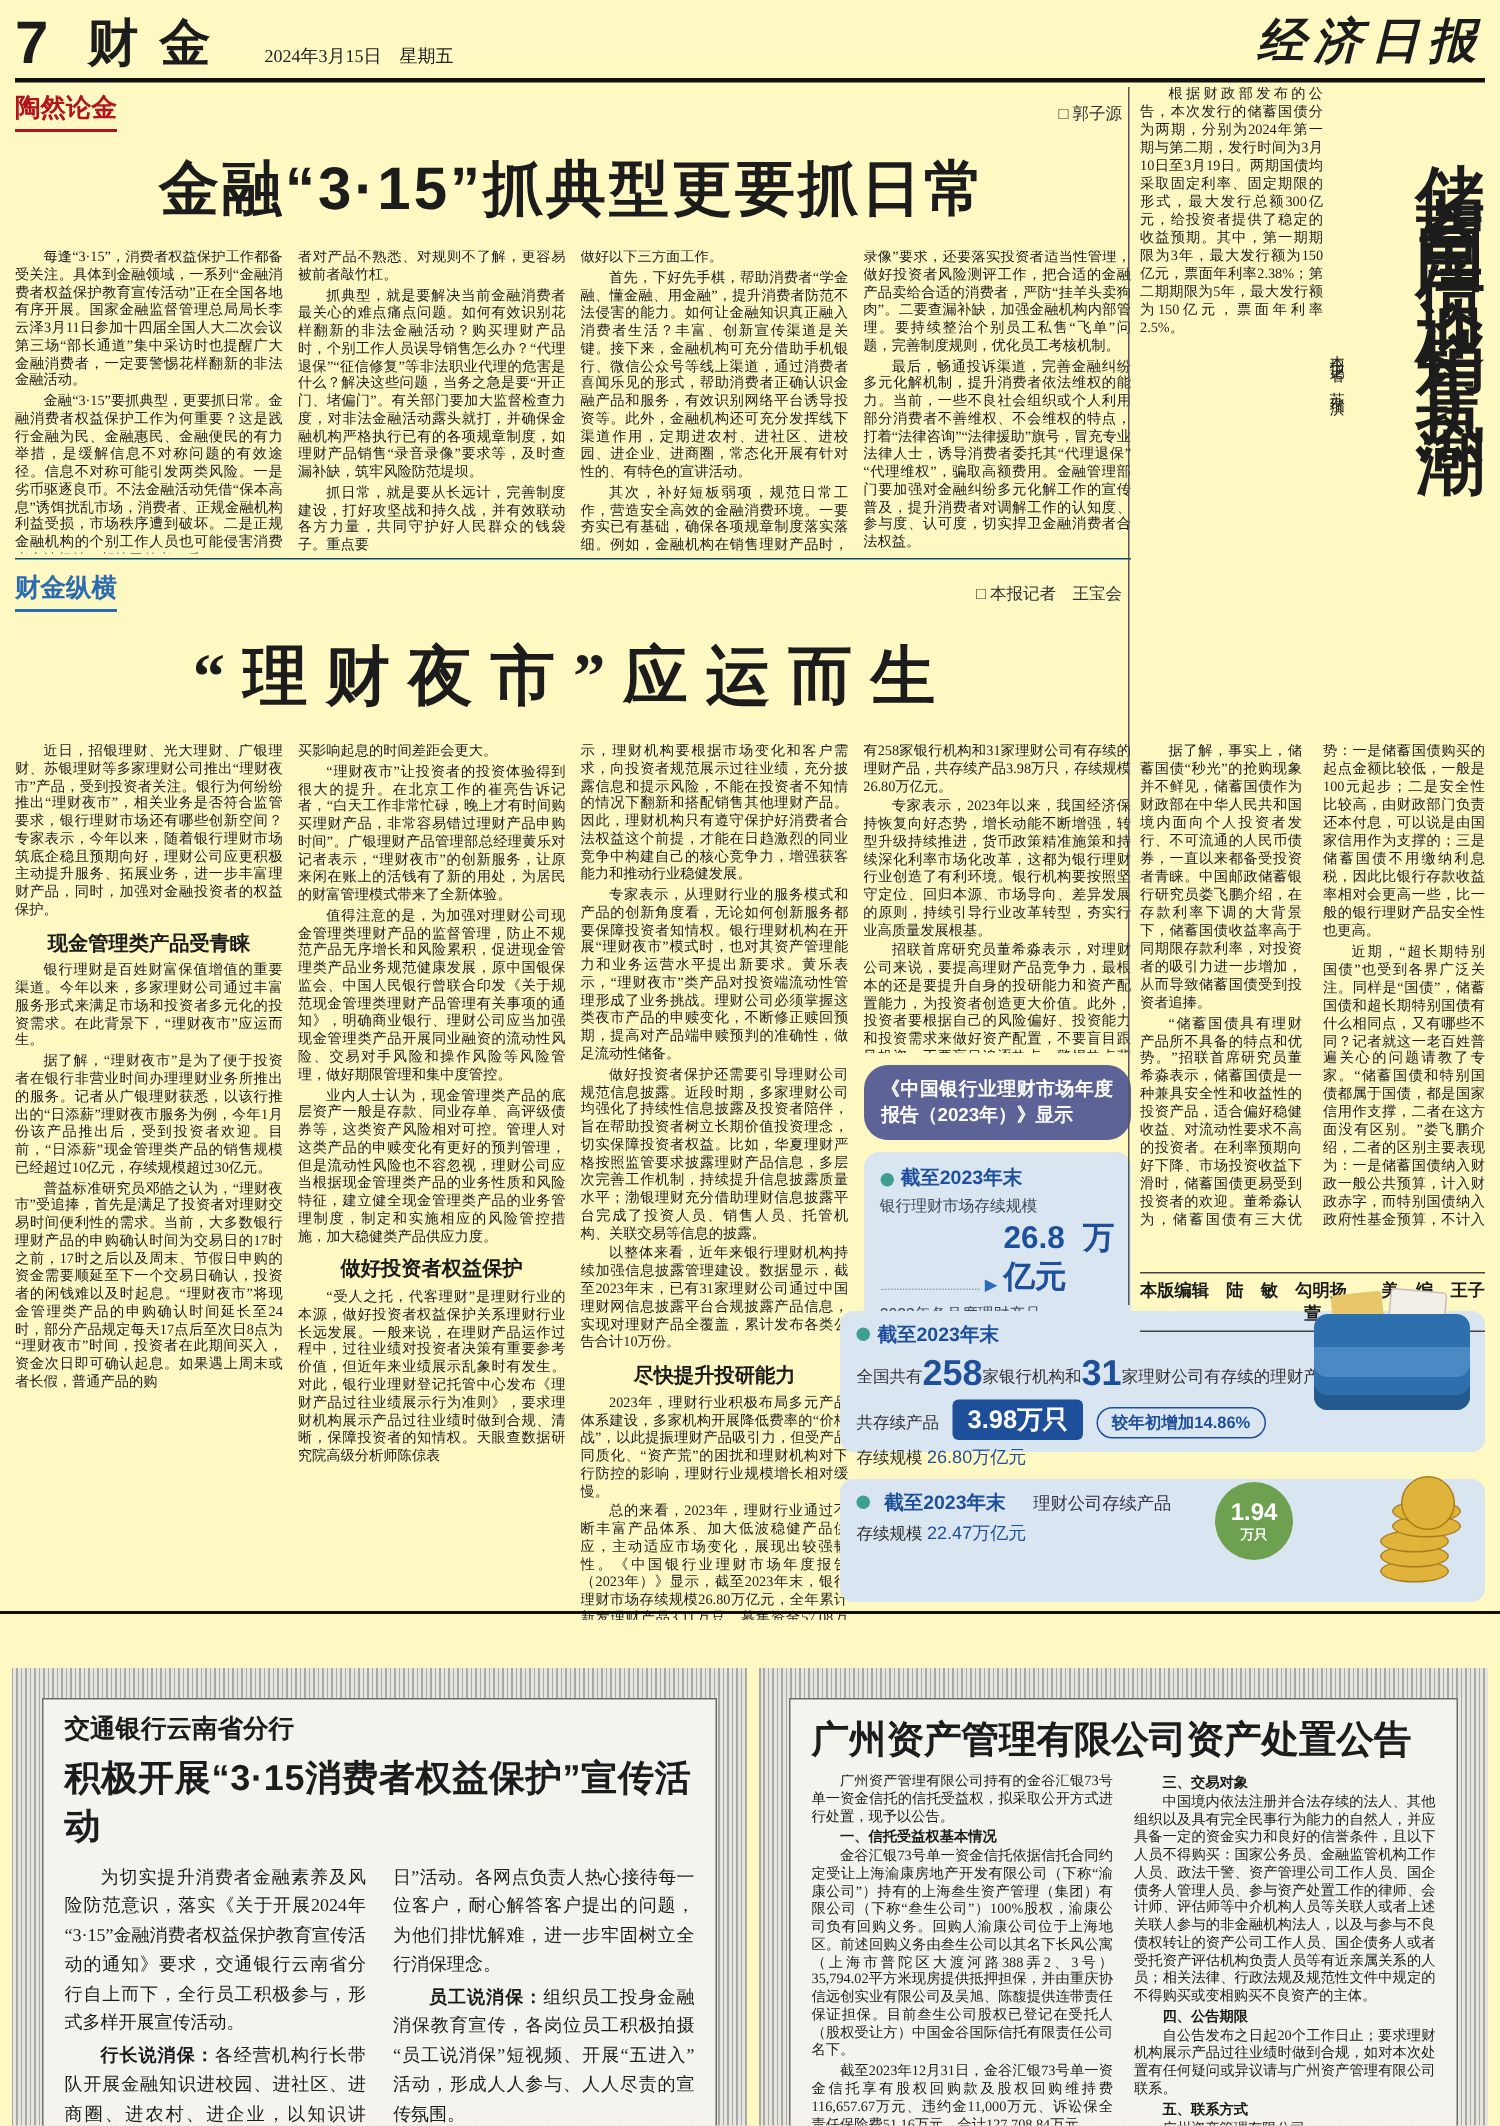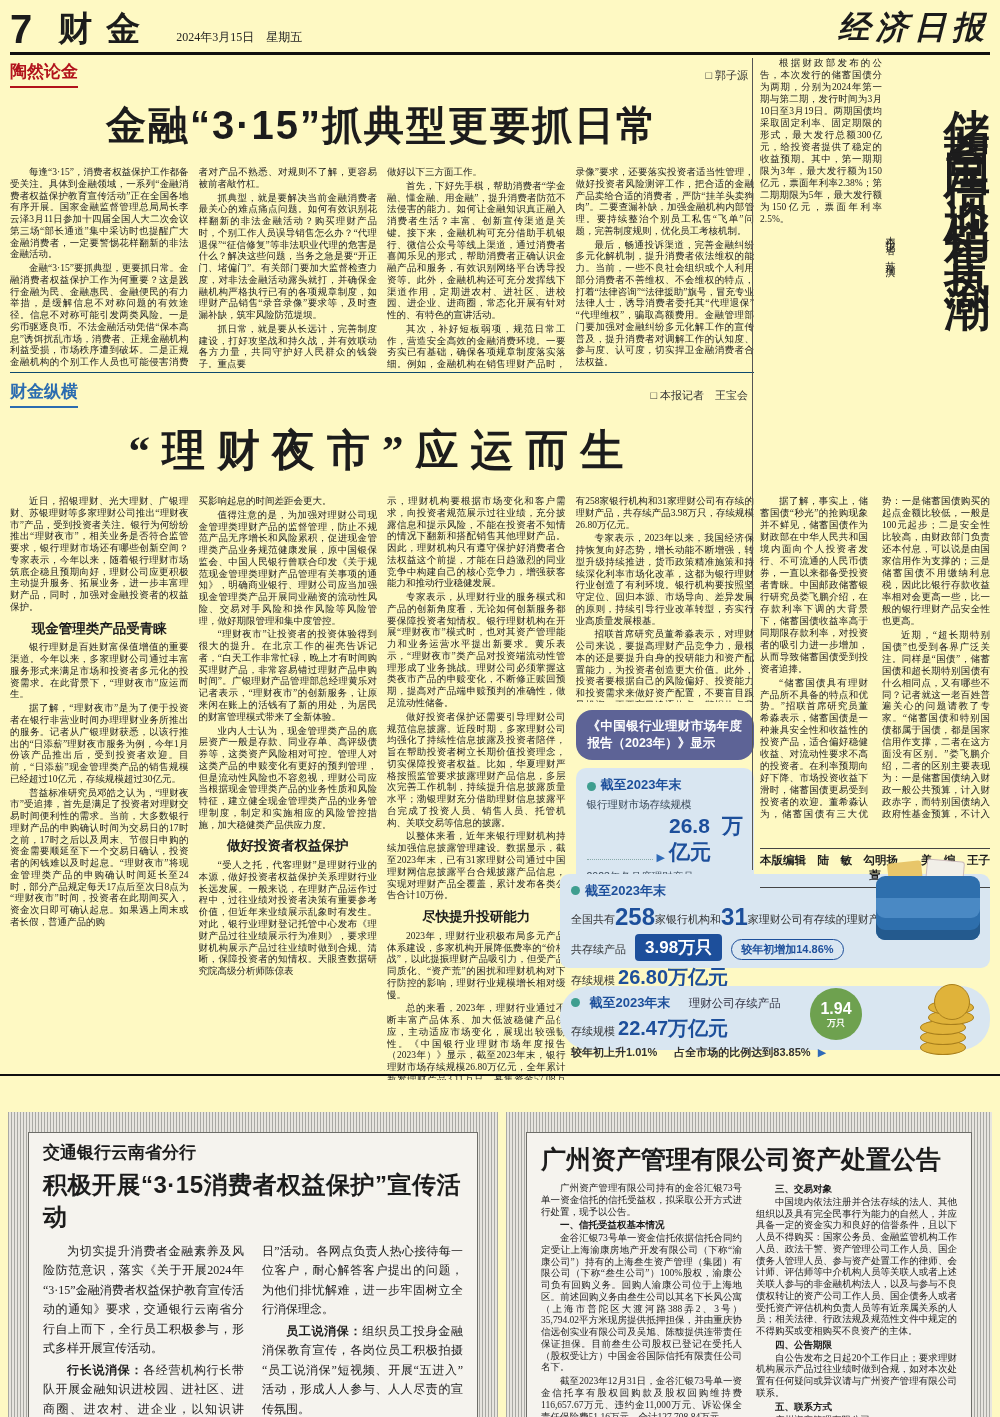--- a/index.html
+++ b/index.html
@@ -42,26 +42,26 @@
   .ig-card{margin-top:8px;background:#d9e6f1;border-radius:10px;padding:9px 11px;font-family:"Liberation Sans","DejaVu Sans",sans-serif;}
   .ig-asof{color:#1d4f9b;font-weight:bold;font-size:13px;}
   .dot{display:inline-block;width:9px;height:9px;border-radius:50%;background:#3f9e8f;margin-right:5px;vertical-align:middle;}
   .ig-line{font-size:10.5px;color:#3a4a5a;margin-top:5px;}
   .leader-row{display:flex;align-items:flex-end;margin-top:2px;}
   .leader{flex:0 0 66px;border-bottom:1.5px dotted #8aa;margin-bottom:5px;}
   .tri{color:#2f6ab8;font-size:11px;margin:0 4px;}
   .bignum{color:#1d4f9b;font-weight:bold;font-size:21px;font-family:"Liberation Sans","DejaVu Sans",sans-serif;}
   .band{position:absolute;left:560px;width:430px;background:#d9e6f1;border-radius:9px;padding:7px 11px;font-family:"Liberation Sans","DejaVu Sans",sans-serif;box-sizing:border-box;}
   .band2{top:874px;height:94px;}
-  .band3{top:986px;height:64px;border-radius:30px;}
+  .band3{top:986px;height:82px;}
   .band .row{margin-top:3px;font-size:11px;color:#333;}
   .num-inline{color:#1d4f9b;font-weight:bold;font-size:24px;vertical-align:-2px;font-family:"Liberation Sans","DejaVu Sans",sans-serif;}
   .badge{display:inline-block;background:#1d4f9b;color:#fff;font-weight:bold;font-size:17px;padding:2px 10px;border-radius:4px;margin:0 6px;}
   .opill{display:inline-block;border:1.5px solid #1d4f9b;color:#1d4f9b;font-weight:bold;font-size:11px;border-radius:12px;padding:2px 9px;}
-  .bnum{color:#1d4f9b;font-weight:bold;font-size:20px;}
+  .bnum{color:#1d4f9b;font-weight:normal;font-size:12px;}
   .gcircle{position:absolute;right:128px;top:2px;width:52px;height:52px;border-radius:50%;background:#6ea14f;color:#fff;display:flex;flex-direction:column;align-items:center;justify-content:center;font-weight:bold;line-height:1;}
   .gcircle .n{font-size:16px;}
   .gcircle .u{font-size:9px;margin-top:2px;}
 
   
   .ill{position:absolute;left:868px;top:858px;width:122px;height:212px;z-index:6;}
   .wallet{position:absolute;left:8px;top:18px;width:104px;height:64px;background:#2e6fad;border-radius:9px;box-shadow:inset 0 -10px 0 #245a8e;}
   .wallet-flap{position:absolute;left:8px;top:40px;width:104px;height:20px;background:#4a89c4;border-radius:0 0 9px 9px;}
   .wcard1{position:absolute;left:20px;top:4px;width:34px;height:22px;background:#e8c66a;border-radius:3px;transform:rotate(-6deg);}
   .wcard2{position:absolute;left:58px;top:2px;width:36px;height:24px;background:#f1efe8;border-radius:3px;transform:rotate(5deg);border:1px solid #cbb;}
@@ -146,22 +146,22 @@
     <div class="bodycols">
       <div class="bcol">
         <p class="p">近日，招银理财、光大理财、广银理财、苏银理财等多家理财公司推出“理财夜市”产品，受到投资者关注。银行为何纷纷推出“理财夜市”，相关业务是否符合监管要求，银行理财市场还有哪些创新空间？专家表示，今年以来，随着银行理财市场筑底企稳且预期向好，理财公司应更积极主动提升服务、拓展业务，进一步丰富理财产品，同时，加强对金融投资者的权益保护。</p>
         <div class="subhead">现金管理类产品受青睐</div>
         <p class="p">银行理财是百姓财富保值增值的重要渠道。今年以来，多家理财公司通过丰富服务形式来满足市场和投资者多元化的投资需求。在此背景下，“理财夜市”应运而生。</p>
         <p class="p">据了解，“理财夜市”是为了便于投资者在银行非营业时间办理理财业务所推出的服务。记者从广银理财获悉，以该行推出的“日添薪”理财夜市服务为例，今年1月份该产品推出后，受到投资者欢迎。目前，“日添薪”现金管理类产品的销售规模已经超过10亿元，存续规模超过30亿元。</p>
         <p class="p">普益标准研究员邓皓之认为，“理财夜市”受追捧，首先是满足了投资者对理财交易时间便利性的需求。当前，大多数银行理财产品的申购确认时间为交易日的17时之前，17时之后以及周末、节假日申购的资金需要顺延至下一个交易日确认，投资者的闲钱难以及时起息。“理财夜市”将现金管理类产品的申购确认时间延长至24时，部分产品规定每天17点后至次日8点为“理财夜市”时间，投资者在此期间买入，资金次日即可确认起息。如果遇上周末或者长假，普通产品的购</p>
       </div>
       <div class="bcol">
         <p class="p" style="text-indent:0">买影响起息的时间差距会更大。</p>
+        <p class="p">“理财夜市”让投资者的投资体验得到很大的提升。在北京工作的崔亮告诉记者，“白天工作非常忙碌，晚上才有时间购买理财产品，非常容易错过理财产品申购时间”。广银理财产品管理部总经理黄乐对记者表示，“理财夜市”的创新服务，让原来闲在账上的活钱有了新的用处，为居民的财富管理模式带来了全新体验。</p>
         <p class="p">值得注意的是，为加强对理财公司现金管理类理财产品的监督管理，防止不规范产品无序增长和风险累积，促进现金管理类产品业务规范健康发展，原中国银保监会、中国人民银行曾联合印发《关于规范现金管理类理财产品管理有关事项的通知》，明确商业银行、理财公司应当加强现金管理类产品开展同业融资的流动性风险、交易对手风险和操作风险等风险管理，做好期限管理和集中度管控。</p>
-        <p class="p">“理财夜市”让投资者的投资体验得到很大的提升。在北京工作的崔亮告诉记者，“白天工作非常忙碌，晚上才有时间购买理财产品，非常容易错过理财产品申购时间”。广银理财产品管理部总经理黄乐对记者表示，“理财夜市”的创新服务，让原来闲在账上的活钱有了新的用处，为居民的财富管理模式带来了全新体验。</p>
         <p class="p">业内人士认为，现金管理类产品的底层资产一般是存款、同业存单、高评级债券等，这类资产风险相对可控。管理人对这类产品的申赎变化有更好的预判管理，但是流动性风险也不容忽视，理财公司应当根据现金管理类产品的业务性质和风险特征，建立健全现金管理类产品的业务管理制度，制定和实施相应的风险管控措施，加大稳健类产品供应力度。</p>
         <div class="subhead">做好投资者权益保护</div>
         <p class="p">“受人之托，代客理财”是理财行业的本源，做好投资者权益保护关系理财行业长远发展。一般来说，在理财产品运作过程中，过往业绩对投资者决策有重要参考价值，但近年来业绩展示乱象时有发生。对此，银行业理财登记托管中心发布《理财产品过往业绩展示行为准则》，要求理财机构展示产品过往业绩时做到合规、清晰，保障投资者的知情权。天眼查数据研究院高级分析师陈倞表</p>
       </div>
       <div class="bcol">
         <p class="p" style="text-indent:0">示，理财机构要根据市场变化和客户需求，向投资者规范展示过往业绩，充分披露信息和提示风险，不能在投资者不知情的情况下翻新和搭配销售其他理财产品。因此，理财机构只有遵守保护好消费者合法权益这个前提，才能在日趋激烈的同业竞争中构建自己的核心竞争力，增强获客能力和推动行业稳健发展。</p>
         <p class="p">专家表示，从理财行业的服务模式和产品的创新角度看，无论如何创新服务都要保障投资者知情权。银行理财机构在开展“理财夜市”模式时，也对其资产管理能力和业务运营水平提出新要求。黄乐表示，“理财夜市”类产品对投资端流动性管理形成了业务挑战。理财公司必须掌握这类夜市产品的申赎变化，不断修正赎回预期，提高对产品端申赎预判的准确性，做足流动性储备。</p>
         <p class="p">做好投资者保护还需要引导理财公司规范信息披露。近段时期，多家理财公司均强化了持续性信息披露及投资者陪伴，旨在帮助投资者树立长期价值投资理念，切实保障投资者权益。比如，华夏理财严格按照监管要求披露理财产品信息，多层次完善工作机制，持续提升信息披露质量水平；渤银理财充分借助理财信息披露平台完成了投资人员、销售人员、托管机构、关联交易等信息的披露。</p>
         <p class="p">以整体来看，近年来银行理财机构持续加强信息披露管理建设。数据显示，截至2023年末，已有31家理财公司通过中国理财网信息披露平台合规披露产品信息，实现对理财产品全覆盖，累计发布各类公告合计10万份。</p>
         <div class="subhead">尽快提升投研能力</div>
@@ -219,25 +219,20 @@
       <span style="font-size:11.5px;color:#334;margin-left:14px;">理财公司存续产品</span>
     </div>
     <div class="gcircle">
       <span class="n">1.94</span>
       <span class="u">万只</span>
     </div>
     <div class="row">
       <span>存续规模</span>
       <span class="bnum">22.47万亿元</span>
     </div>
-    <div class="row">
-      <span style="font-weight:bold">较年初上升1.01%</span>
-      <span style="margin-left:14px;font-weight:bold">占全市场的比例达到83.85%</span>
-      <span class="tri">▶</span>
-    </div>
   </div>
 
   <div class="ill">
     <div class="wcard1"></div>
     <div class="wcard2"></div>
     <div class="wallet"></div>
     <div class="wallet-flap"></div>
     <div class="coin-stack">
       <div class="coin" style="top:64px"></div>
       <div class="coin" style="top:54px"></div>

